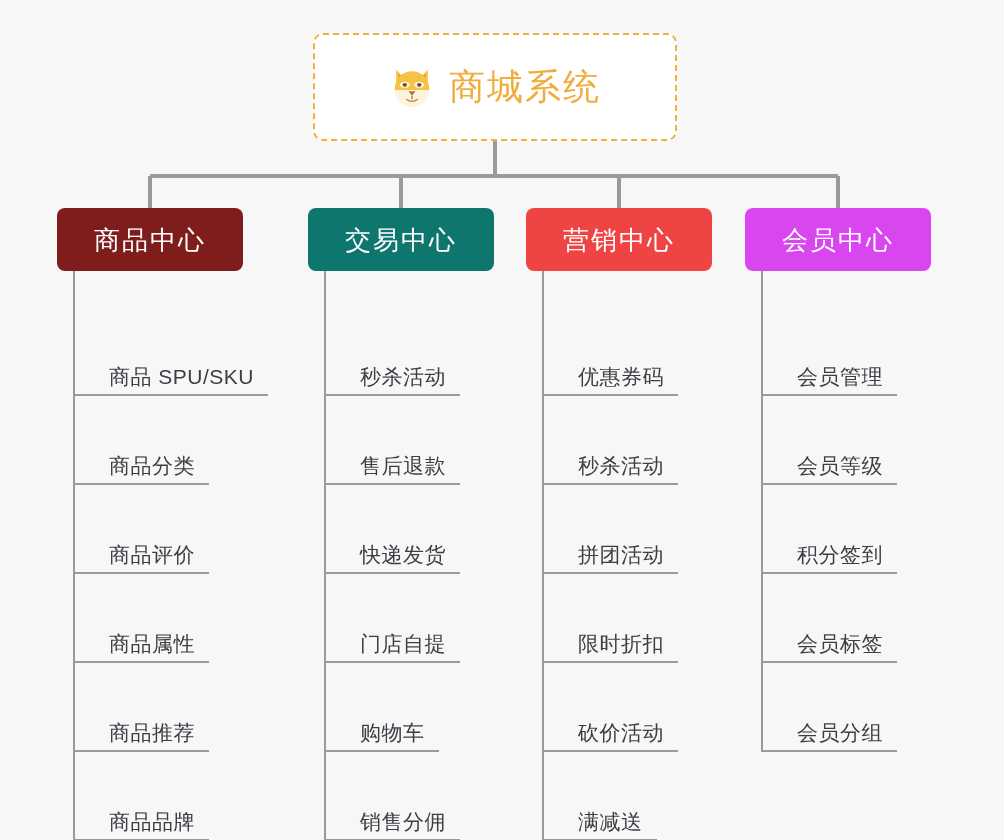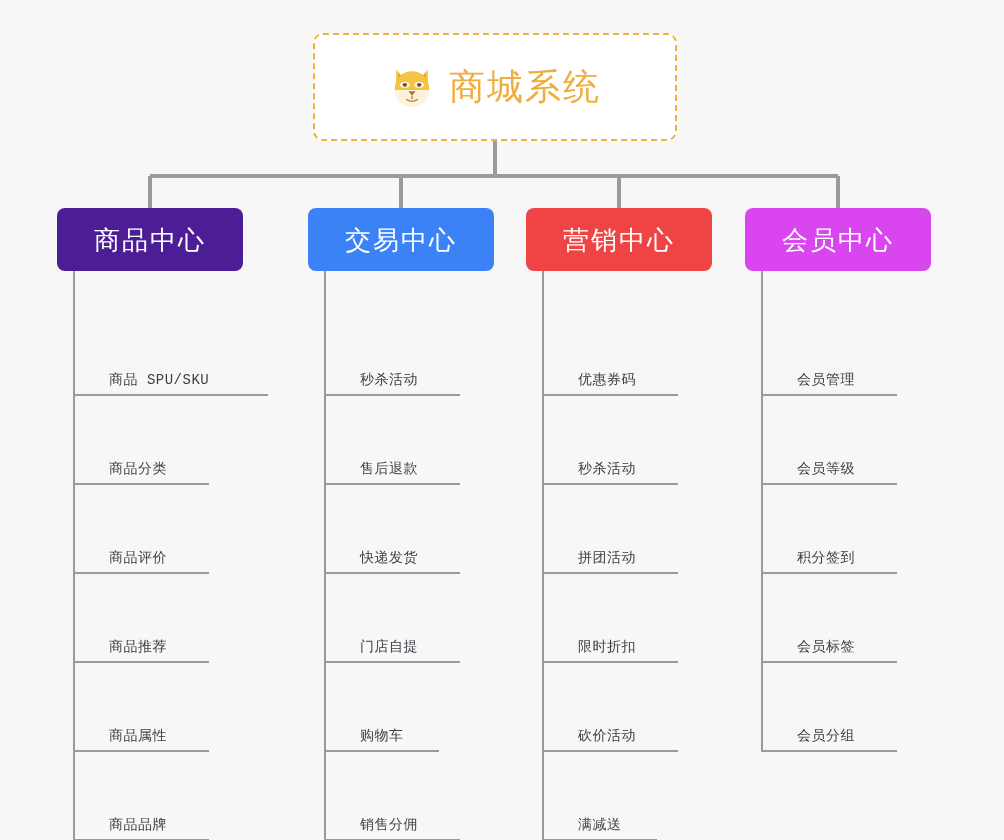--- a/index.html
+++ b/index.html
@@ -97,27 +97,26 @@
   }
   .leaf-underline {
     position: absolute;
     left: 0;
     bottom: 0;
     height: 2px;
     background: #9a9a9a;
   }
   .leaf-label {
     position: relative;
-    font-size: 14px;
+    font-size: 21px;
     color: #3b3f44;
     line-height: 1;
     white-space: nowrap;
     padding: 0 0 9px 34px;
     letter-spacing: 0.5px;
-    font-family: Liberation Mono, monospace;
   }
 </style>
 </head>
 <body>
 
 <div id="canvas">
 
   <svg id="connectors" viewBox="0 0 1004 840" xmlns="http://www.w3.org/2000/svg">
     <g id="connector-group" stroke="#9a9a9a" stroke-width="4" fill="none" shape-rendering="crispEdges">
       <line x1="495" y1="141" x2="495" y2="176"></line>
@@ -142,52 +141,52 @@
       <ellipse cx="22" cy="29" rx="3" ry="2.6" fill="#6b4a22"></ellipse>
       <ellipse cx="42" cy="29" rx="3" ry="2.6" fill="#6b4a22"></ellipse>
       <path d="M27 38 h10 l-5 6 z" fill="#a9763a"></path>
       <path d="M32 44 v5" stroke="#b8834a" stroke-width="2" fill="none"></path>
       <path d="M24 49 q8 6 16 0" stroke="#b8834a" stroke-width="2" fill="none"></path>
     </svg>
     <div id="root-title">商城系统</div>
   </div>
 
 <div class="column" style="left: 57px;">
-      <div class="cat-box" style="background: #4c1d95;">
+      <div class="cat-box" style="background: #7f1d1d;">
         <span>商品中心</span>
       </div>
       <div class="leaf-stack">
         <div class="leaf-item">
           <span class="leaf-underline" style="width: 193px;"></span>
           <span class="leaf-label">商品 SPU/SKU</span>
         </div>
         <div class="leaf-item">
           <span class="leaf-underline" style="width: 134px;"></span>
           <span class="leaf-label">商品分类</span>
         </div>
         <div class="leaf-item">
           <span class="leaf-underline" style="width: 134px;"></span>
           <span class="leaf-label">商品评价</span>
         </div>
         <div class="leaf-item">
           <span class="leaf-underline" style="width: 134px;"></span>
+          <span class="leaf-label">商品属性</span>
+        </div>
+        <div class="leaf-item">
+          <span class="leaf-underline" style="width: 134px;"></span>
           <span class="leaf-label">商品推荐</span>
         </div>
         <div class="leaf-item">
           <span class="leaf-underline" style="width: 134px;"></span>
-          <span class="leaf-label">商品属性</span>
-        </div>
-        <div class="leaf-item">
-          <span class="leaf-underline" style="width: 134px;"></span>
           <span class="leaf-label">商品品牌</span>
         </div>
       </div>
     </div>
     <div class="column" style="left: 308px;">
-      <div class="cat-box" style="background: #3b82f6;">
+      <div class="cat-box" style="background: #0f766e;">
         <span>交易中心</span>
       </div>
       <div class="leaf-stack">
         <div class="leaf-item">
           <span class="leaf-underline" style="width: 134px;"></span>
           <span class="leaf-label">秒杀活动</span>
         </div>
         <div class="leaf-item">
           <span class="leaf-underline" style="width: 134px;"></span>
           <span class="leaf-label">售后退款</span>

